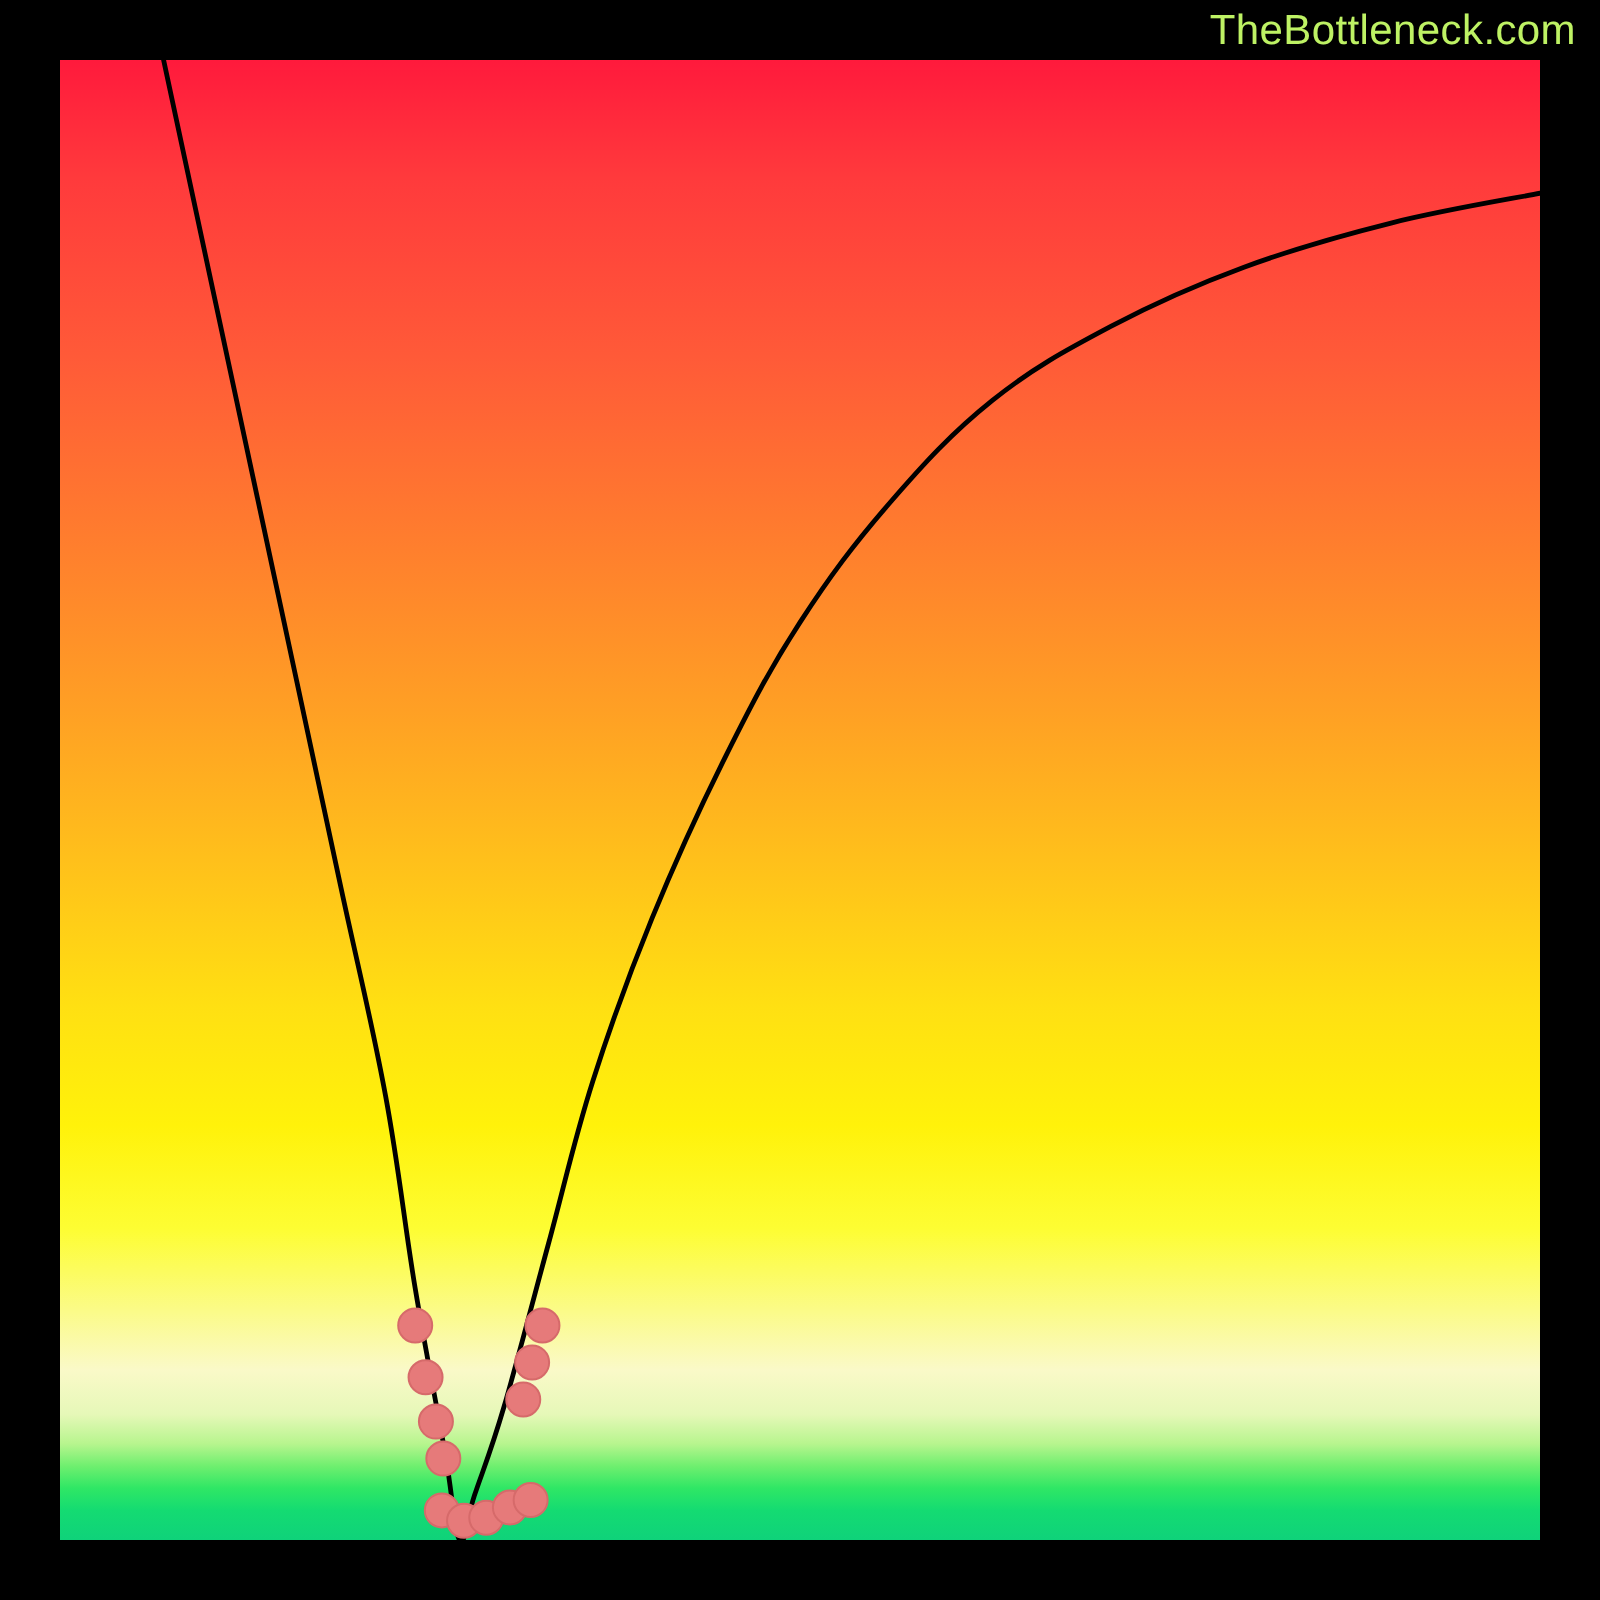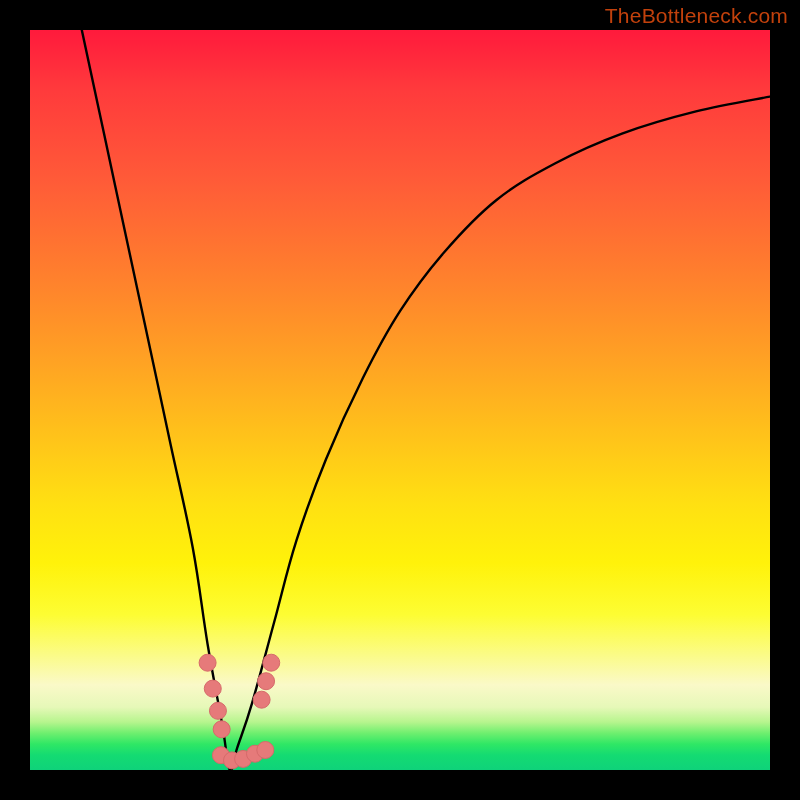--- a/index.html
+++ b/index.html
@@ -49,21 +49,21 @@
       #6fef6f 95%,
       #2fe765 96.5%,
       #14db72 98%,
       #0fd27a 100%
     );
   }
   .watermark {
     position: absolute;
     top: 4px;
     right: 12px;
-    color: #c2410c;
+    color: #bef264;
     font-size: 21px;
     letter-spacing: 0.2px;
     font-weight: 500;
     user-select: none;
   }
   svg.curve {
     position: absolute;
     inset: 0;
   }
 </style>

